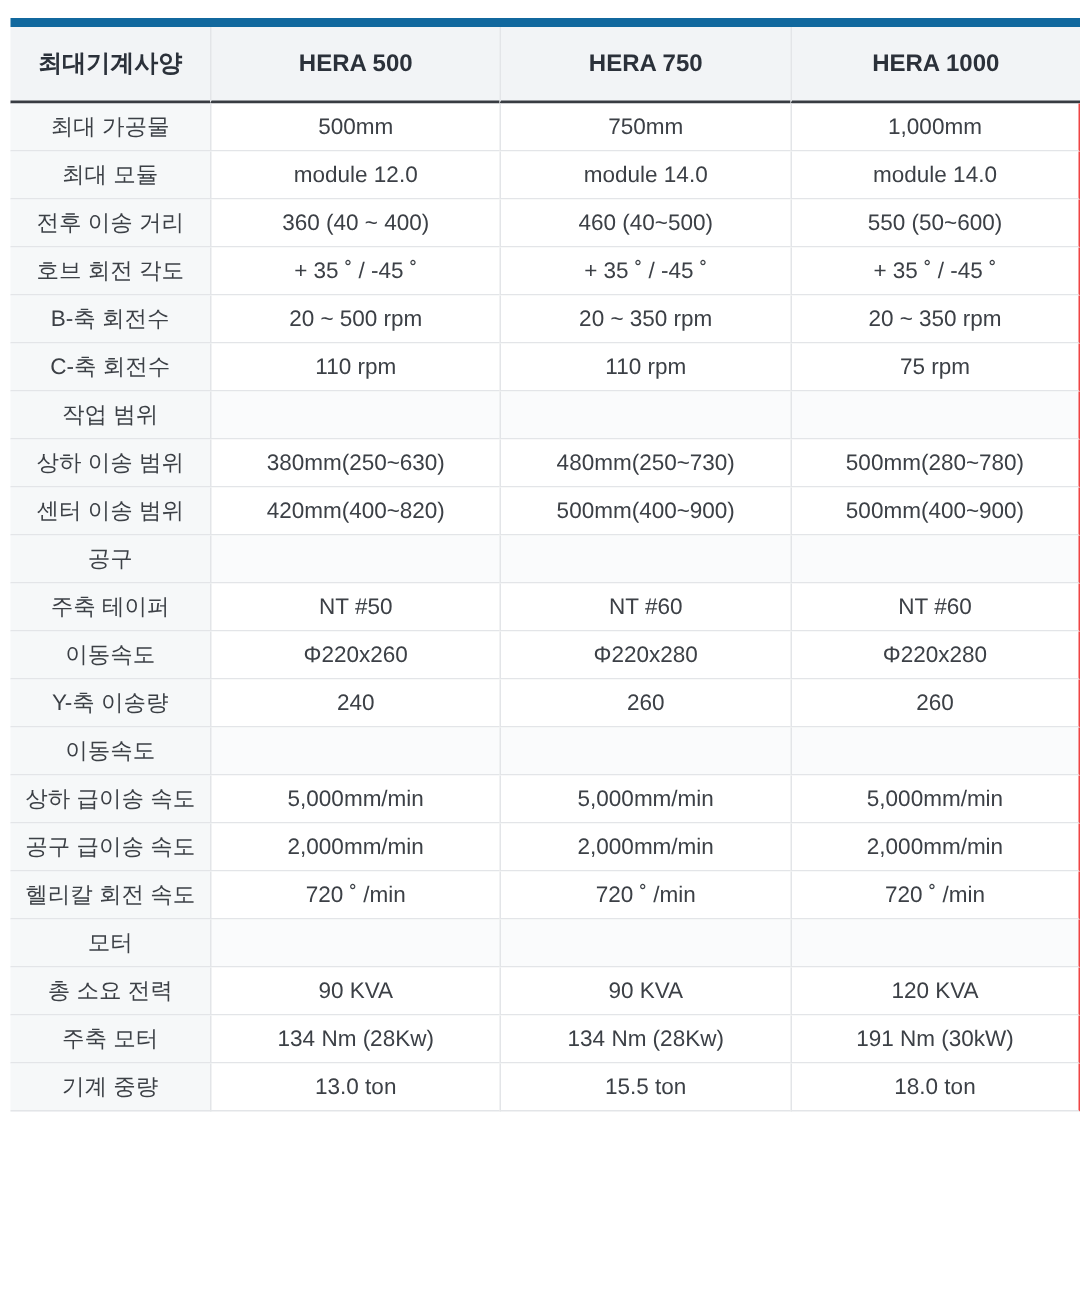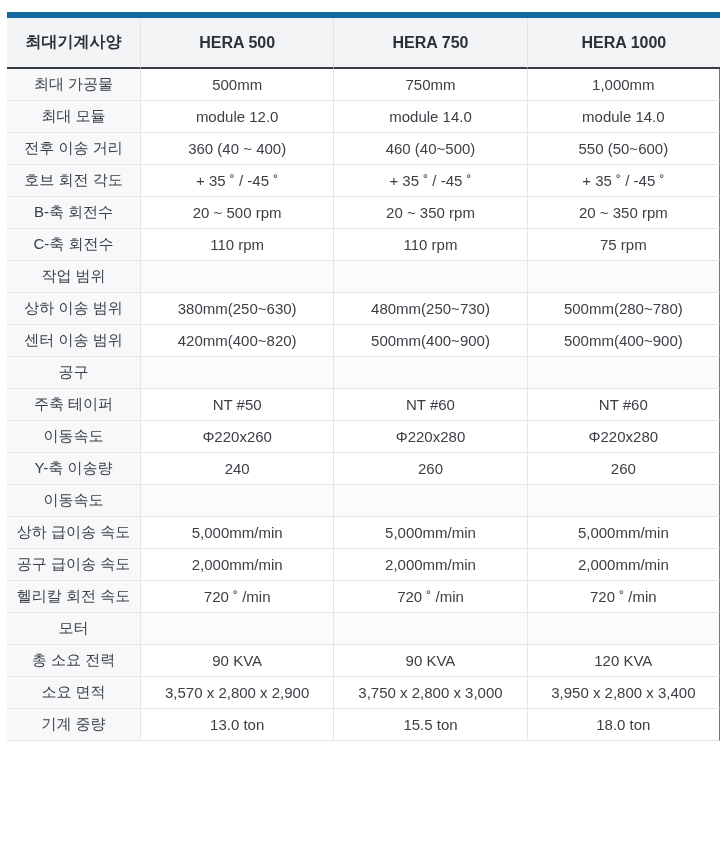--- a/index.html
+++ b/index.html
@@ -200,24 +200,24 @@
           <td></td>
           <td></td>
         </tr>
         <tr>
           <th>총 소요 전력</th>
           <td>90 KVA</td>
           <td>90 KVA</td>
           <td>120 KVA</td>
         </tr>
         <tr>
-          <th>소요 면적</th>
-          <td>3,570 x 2,800 x 2,900</td>
-          <td>3,750 x 2,800 x 3,000</td>
-          <td>3,950 x 2,800 x 3,400</td>
+          <th>주축 모터</th>
+          <td>134 Nm (28Kw)</td>
+          <td>134 Nm (28Kw)</td>
+          <td>191 Nm (30kW)</td>
         </tr>
         <tr>
           <th>기계 중량</th>
           <td>13.0 ton</td>
           <td>15.5 ton</td>
           <td>18.0 ton</td>
         </tr>
       </tbody>
   </table>
 </div>

